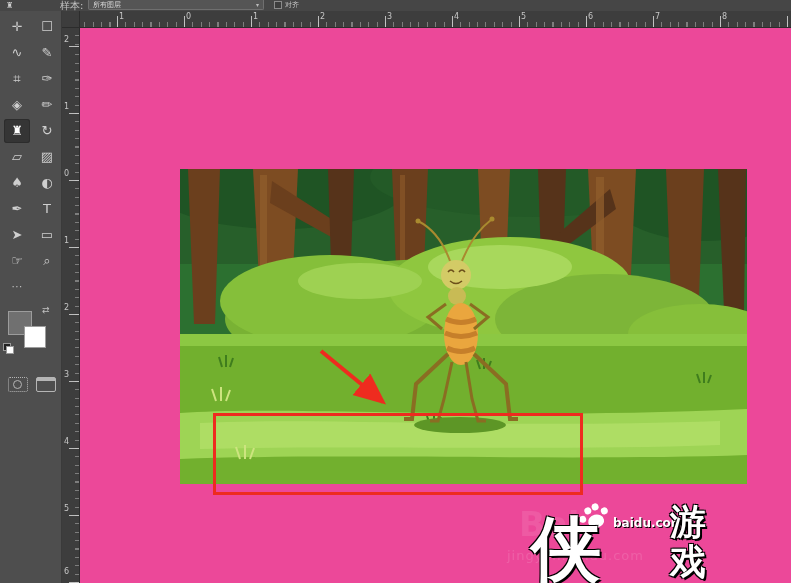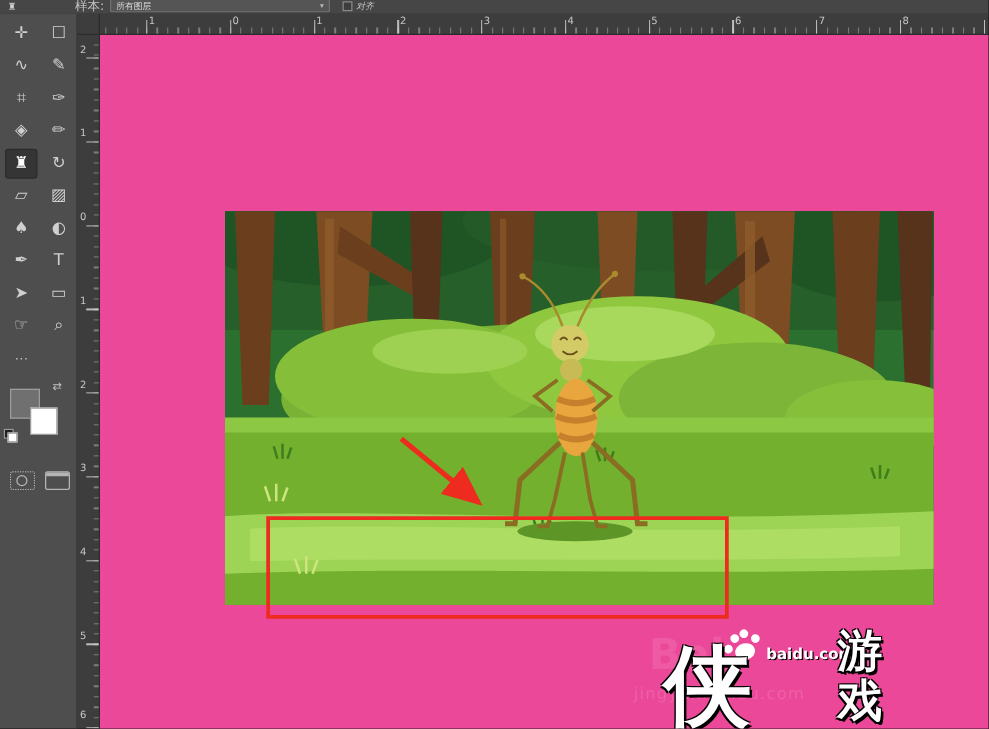--- a/index.html
+++ b/index.html
@@ -9,21 +9,21 @@
 
   
   #options-bar{position:absolute;left:0;top:0;width:791px;height:11px;
                background:#464646;border-bottom:1px solid #2e2e2e;}
   #options-tool-icon{position:absolute;left:6px;top:0;font-size:8px;color:#cfcfcf;line-height:11px;}
   #options-sample-label{position:absolute;left:60px;top:0;font-size:10px;color:#c3c3c3;line-height:11px;}
   #options-dropdown{position:absolute;left:88px;top:0;width:176px;height:10px;
                     background:#555;border:1px solid #6f6f6f;border-top:none;border-radius:0 0 2px 2px;
                     font-size:7px;color:#ddd;line-height:10px;padding:0 4px;box-sizing:border-box;}
   #options-dropdown .caret{float:right;font-size:6px;color:#bbb;}
-  #options-aligned{position:absolute;left:274px;top:0;height:11px;font-size:7px;color:#c3c3c3;line-height:11px;font-style:italic;}
+  #options-aligned{position:absolute;left:274px;top:0;height:11px;font-size:7px;color:#c3c3c3;line-height:11px;}
   #options-aligned .box{display:inline-block;width:6px;height:6px;border:1px solid #8a8a8a;
                         vertical-align:middle;margin-right:3px;background:#3d3d3d;}
 
   
   #toolbar{position:absolute;left:0;top:11px;width:62px;height:572px;
            background:#4e4e4e;border-right:1px solid #3a3a3a;box-sizing:border-box;}
   #tool-grid{display:grid;grid-template-columns:26px 26px;column-gap:4px;row-gap:2px;
              padding:4px 0 0 4px;}
   .tool{width:26px;height:24px;color:#cfcfcf;font-size:13px;line-height:24px;text-align:center;
         border-radius:3px;cursor:pointer;}

